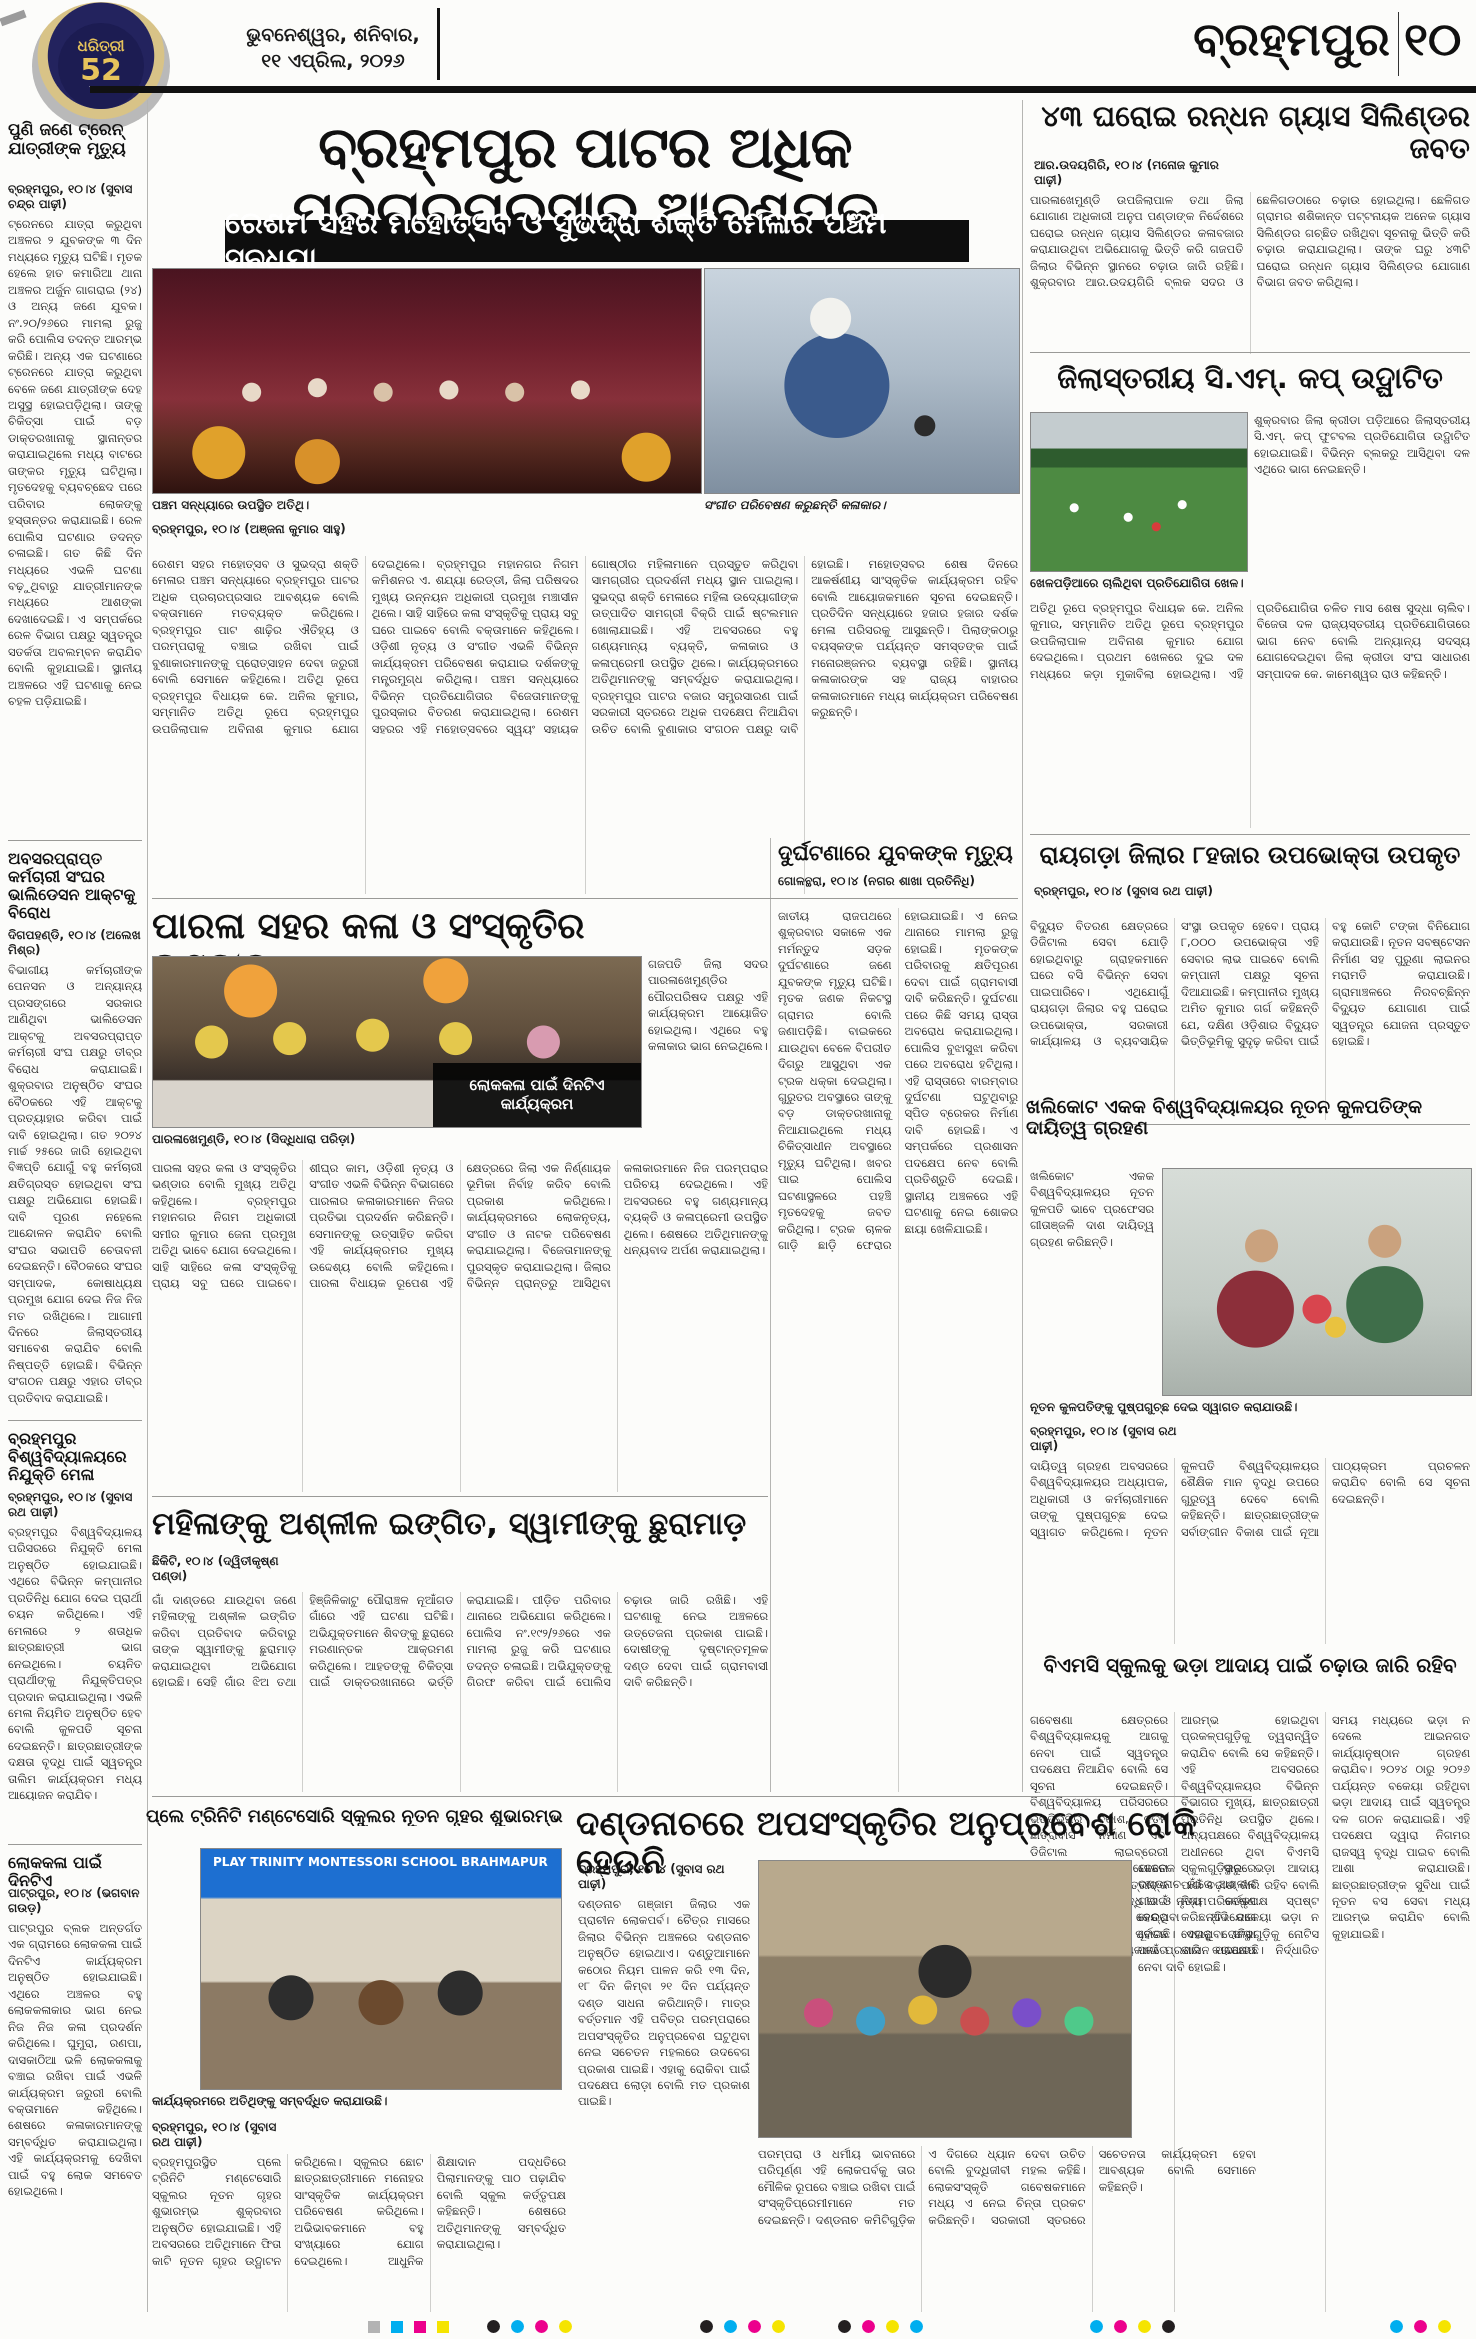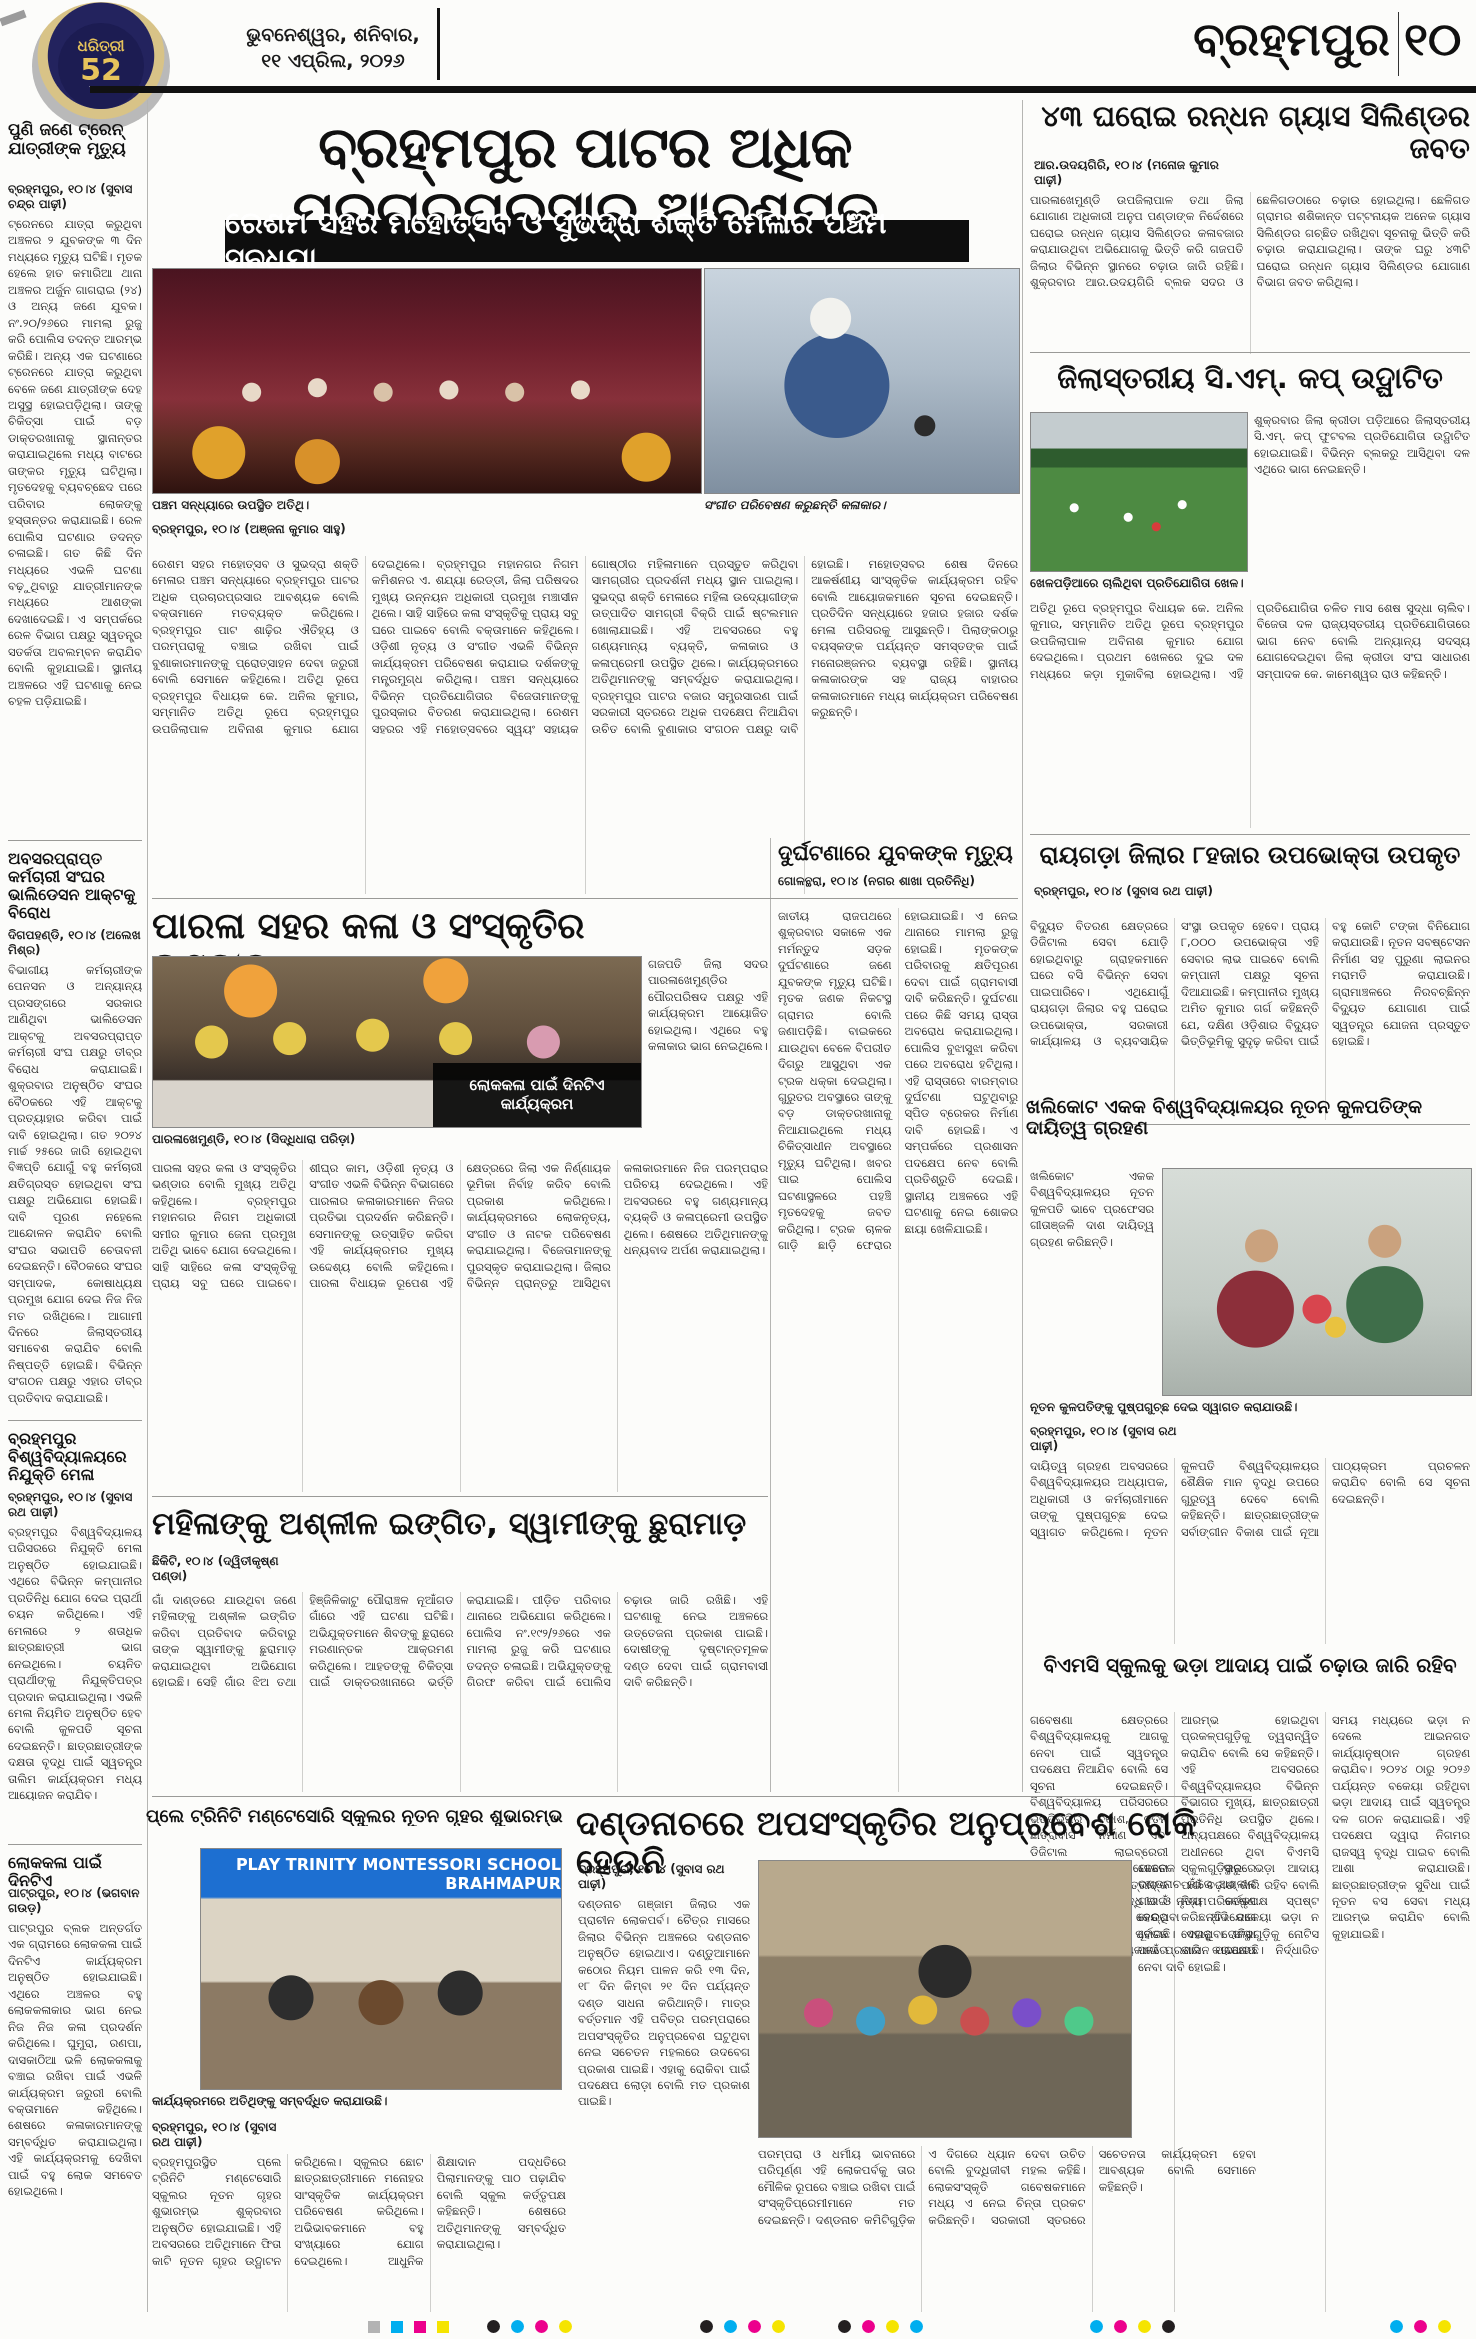--- a/index.html
+++ b/index.html
@@ -178,21 +178,21 @@
 
 <div class="abs hrule" style="left:152px;top:1796px;width:1100px;"></div>
 <div class="abs hl" style="left:146px;top:1806px;width:420px;font-size:18px;white-space:nowrap;overflow:hidden;">ପ୍ଲେ ଟ୍ରିନିଟି ମଣ୍ଟେସୋରି ସ୍କୁଲର ନୂତନ ଗୃହର ଶୁଭାରମ୍ଭ</div>
 
 <div class="abs photo" style="left:200px;top:1848px;width:360px;height:240px;
   background:
     radial-gradient(circle at 25% 62%, #2d2d2d 0 22px, transparent 23px),
     radial-gradient(circle at 50% 64%, #6b4a2e 0 22px, transparent 23px),
     radial-gradient(circle at 72% 60%, #2d2d2d 0 22px, transparent 23px),
     linear-gradient(180deg,#1d6fd1 0 20%,#dcd4c4 21% 55%,#8c7a64 56% 100%);">
-  <div style="position:absolute;left:0;top:6px;width:100%;text-align:right;color:#fff;font-weight:bold;font-size:16px;">PLAY TRINITY MONTESSORI SCHOOL BRAHMAPUR</div>
+  <div style="position:absolute;left:0;top:6px;width:100%;text-align:left;color:#fff;font-weight:bold;font-size:12px;padding-left:12px;">PLAY TRINITY MONTESSORI SCHOOL BRAHMAPUR</div>
 </div>
 <div class="abs caption" style="left:152px;top:2094px;width:420px;">କାର୍ଯ୍ୟକ୍ରମରେ ଅତିଥିଙ୍କୁ ସମ୍ବର୍ଦ୍ଧିତ କରାଯାଉଛି।</div>
 <div class="abs byline" style="left:152px;top:2120px;width:130px;">ବ୍ରହ୍ମପୁର, ୧୦।୪ (ସୁବାସ ରଥ ପାଢ଼ୀ)</div>
 <div class="abs body-text" style="left:152px;top:2154px;width:414px;height:158px;column-count:3;">ବ୍ରହ୍ମପୁରସ୍ଥିତ ପ୍ଲେ ଟ୍ରିନିଟି ମଣ୍ଟେସୋରି ସ୍କୁଲର ନୂତନ ଗୃହର ଶୁଭାରମ୍ଭ ଶୁକ୍ରବାର ଅନୁଷ୍ଠିତ ହୋଇଯାଇଛି। ଏହି ଅବସରରେ ଅତିଥିମାନେ ଫିତା କାଟି ନୂତନ ଗୃହର ଉଦ୍ଘାଟନ କରିଥିଲେ। ସ୍କୁଲର ଛୋଟ ଛାତ୍ରଛାତ୍ରୀମାନେ ମନୋହର ସାଂସ୍କୃତିକ କାର୍ଯ୍ୟକ୍ରମ ପରିବେଷଣ କରିଥିଲେ। ଅଭିଭାବକମାନେ ବହୁ ସଂଖ୍ୟାରେ ଯୋଗ ଦେଇଥିଲେ। ଆଧୁନିକ ଶିକ୍ଷାଦାନ ପଦ୍ଧତିରେ ପିଲାମାନଙ୍କୁ ପାଠ ପଢ଼ାଯିବ ବୋଲି ସ୍କୁଲ କର୍ତ୍ତୃପକ୍ଷ କହିଛନ୍ତି। ଶେଷରେ ଅତିଥିମାନଙ୍କୁ ସମ୍ବର୍ଦ୍ଧିତ କରାଯାଇଥିଲା।</div>
 
 <div class="abs hl" style="left:576px;top:1804px;width:680px;font-size:34px;">ଦଣ୍ଡନାଚରେ ଅପସଂସ୍କୃତିର ଅନୁପ୍ରବେଶ ରୋକି ହେଉନି</div>
 <div class="abs byline" style="left:578px;top:1862px;width:172px;">ବ୍ରହ୍ମପୁର, ୧୦।୪ (ସୁବାସ ରଥ ପାଢ଼ୀ)</div>
 <div class="abs body-text" style="left:578px;top:1896px;width:172px;height:416px;column-count:1;">ଦଣ୍ଡନାଚ ଗଞ୍ଜାମ ଜିଲାର ଏକ ପ୍ରାଚୀନ ଲୋକପର୍ବ। ଚୈତ୍ର ମାସରେ ଜିଲାର ବିଭିନ୍ନ ଅଞ୍ଚଳରେ ଦଣ୍ଡନାଚ ଅନୁଷ୍ଠିତ ହୋଇଥାଏ। ଦଣ୍ଡୁଆମାନେ କଠୋର ନିୟମ ପାଳନ କରି ୧୩ ଦିନ, ୧୮ ଦିନ କିମ୍ବା ୨୧ ଦିନ ପର୍ଯ୍ୟନ୍ତ ଦଣ୍ଡ ସାଧନା କରିଥାନ୍ତି। ମାତ୍ର ବର୍ତ୍ତମାନ ଏହି ପବିତ୍ର ପରମ୍ପରାରେ ଅପସଂସ୍କୃତିର ଅନୁପ୍ରବେଶ ଘଟୁଥିବା ନେଇ ସଚେତନ ମହଲରେ ଉଦବେଗ ପ୍ରକାଶ ପାଇଛି। ଏହାକୁ ରୋକିବା ପାଇଁ ପଦକ୍ଷେପ ଲୋଡ଼ା ବୋଲି ମତ ପ୍ରକାଶ ପାଇଛି।</div>
 
 <div class="abs photo" style="left:758px;top:1860px;width:372px;height:276px;

